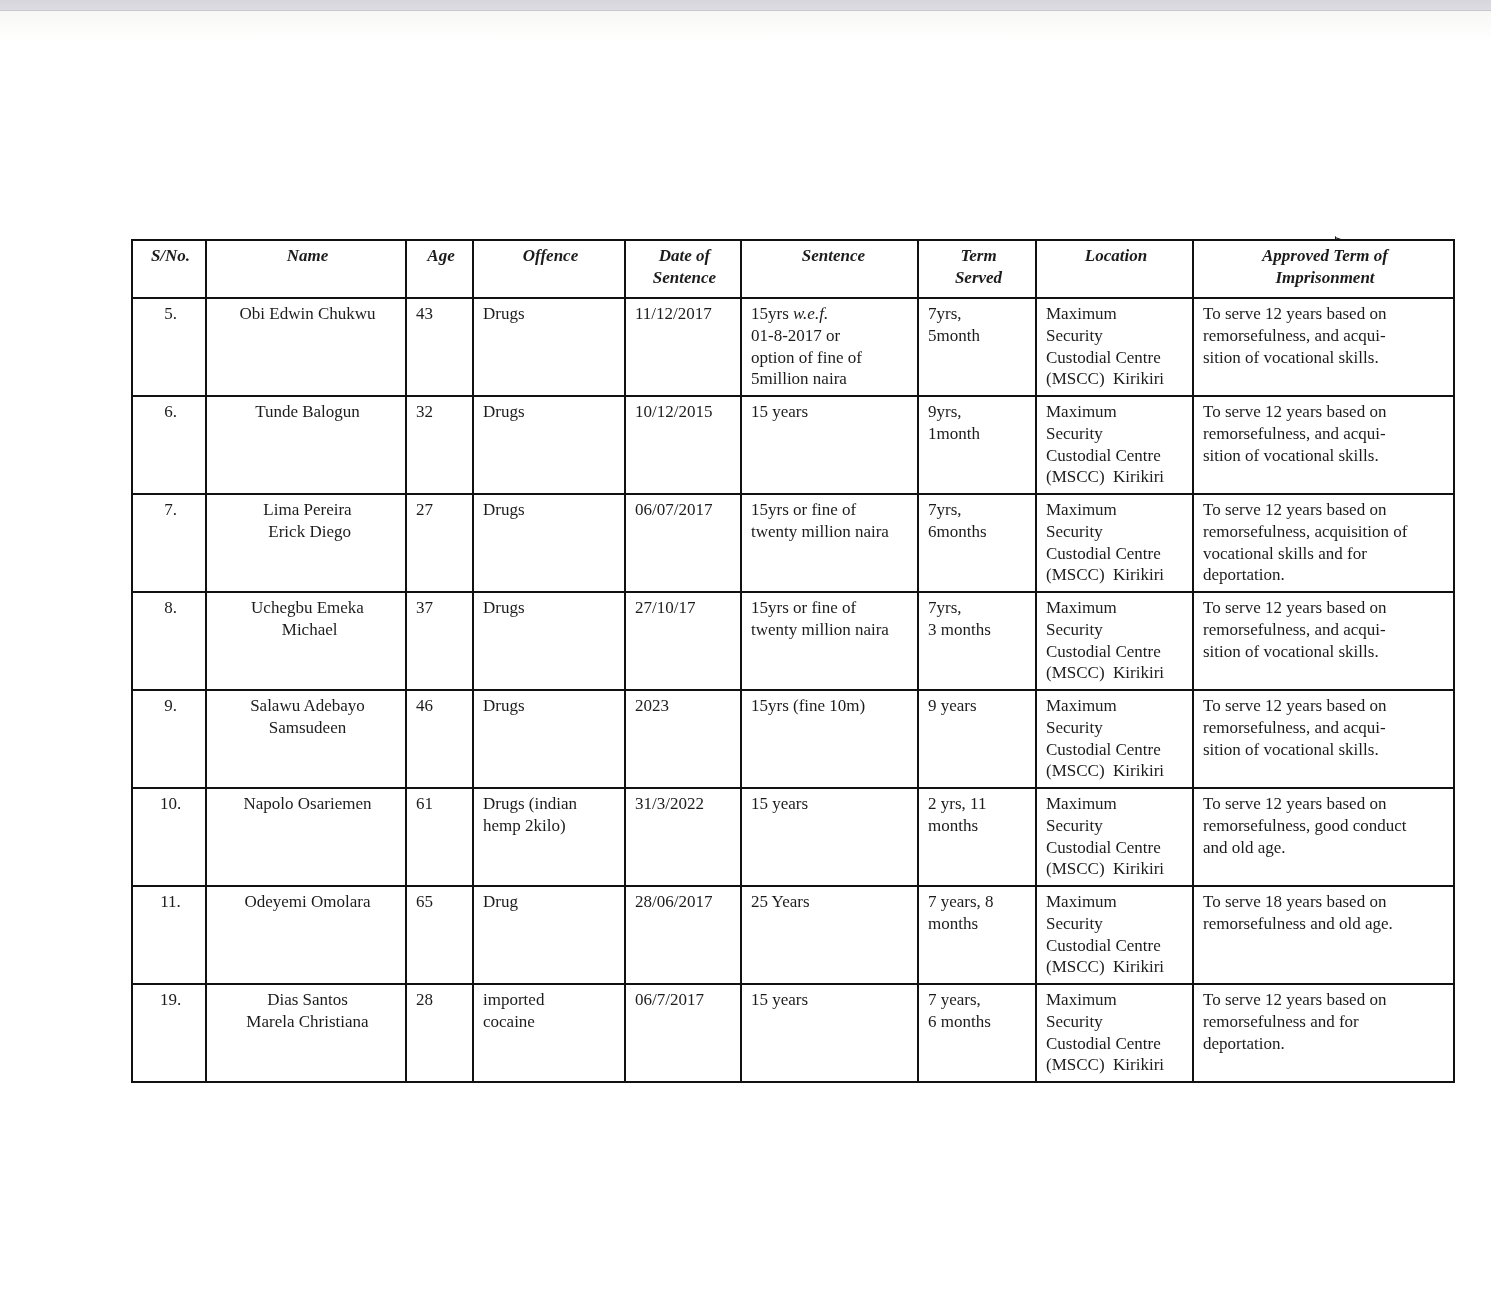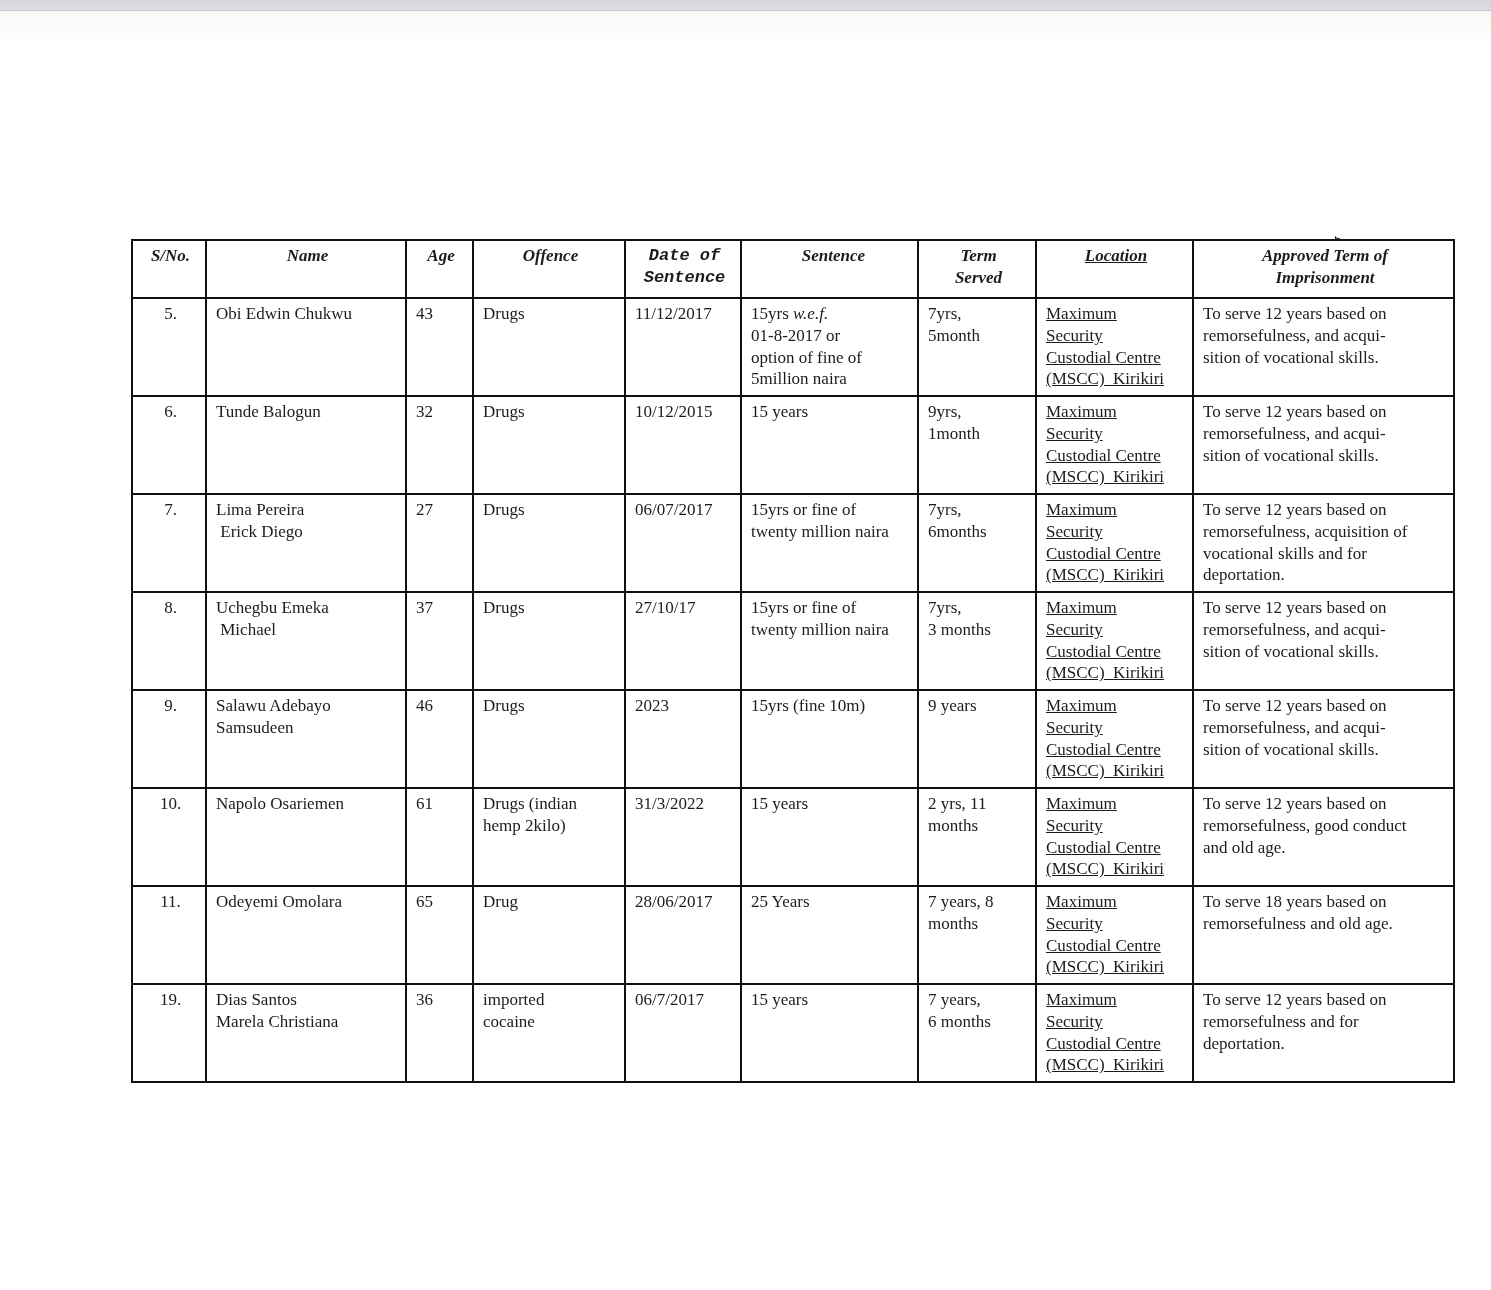--- a/index.html
+++ b/index.html
@@ -61,29 +61,29 @@
   }
   table.gazette thead tr { height: 58px; }
   table.gazette tbody tr { height: 98px; }
   table.gazette th {
     font-weight: bold;
     font-style: italic;
     text-align: center;
   }
   
   .col-sno      { width: 57px;  }
-  .col-name     { width: 183px; }
+  .col-name     { width: 183px; text-align: center; }
   .col-age      { width: 50px;  }
   .col-offence  { width: 135px; }
   .col-date     { width: 99px;  }
   .col-sentence { width: 165px; padding-right: 1px !important; }
   .col-term     { width: 101px; border-radius: 16px; }
-  .col-location { width: 140px; text-decoration: underline; }
+  .col-location { width: 140px; }
   .col-approved { width: 244px; }
-  th.col-date   { text-align: right; font-family: Liberation Mono, monospace; }
+  th.col-date   { text-align: right; }
   td.col-sno    { text-align: center; }
 </style>
 </head>
 <body>
 
 <div class="top-bar"></div>
 <div class="page-sheet"></div>
 
 <div class="side-label">A 1962</div>
 
@@ -229,21 +229,21 @@
 Security
 Custodial Centre
 (MSCC)&nbsp; Kirikiri</td>
         <td class="col-approved">To serve 18 years based on
 remorsefulness and old age.</td>
       </tr>
       <tr>
         <td class="col-sno">19.</td>
         <td class="col-name">Dias Santos
 Marela Christiana</td>
-        <td class="col-age">36</td>
+        <td class="col-age">28</td>
         <td class="col-offence">imported
 cocaine</td>
         <td class="col-date">06/7/2017</td>
         <td class="col-sentence">15 years</td>
         <td class="col-term">7 years,
 6 months</td>
         <td class="col-location">Maximum
 Security
 Custodial Centre
 (MSCC)&nbsp; Kirikiri</td>

